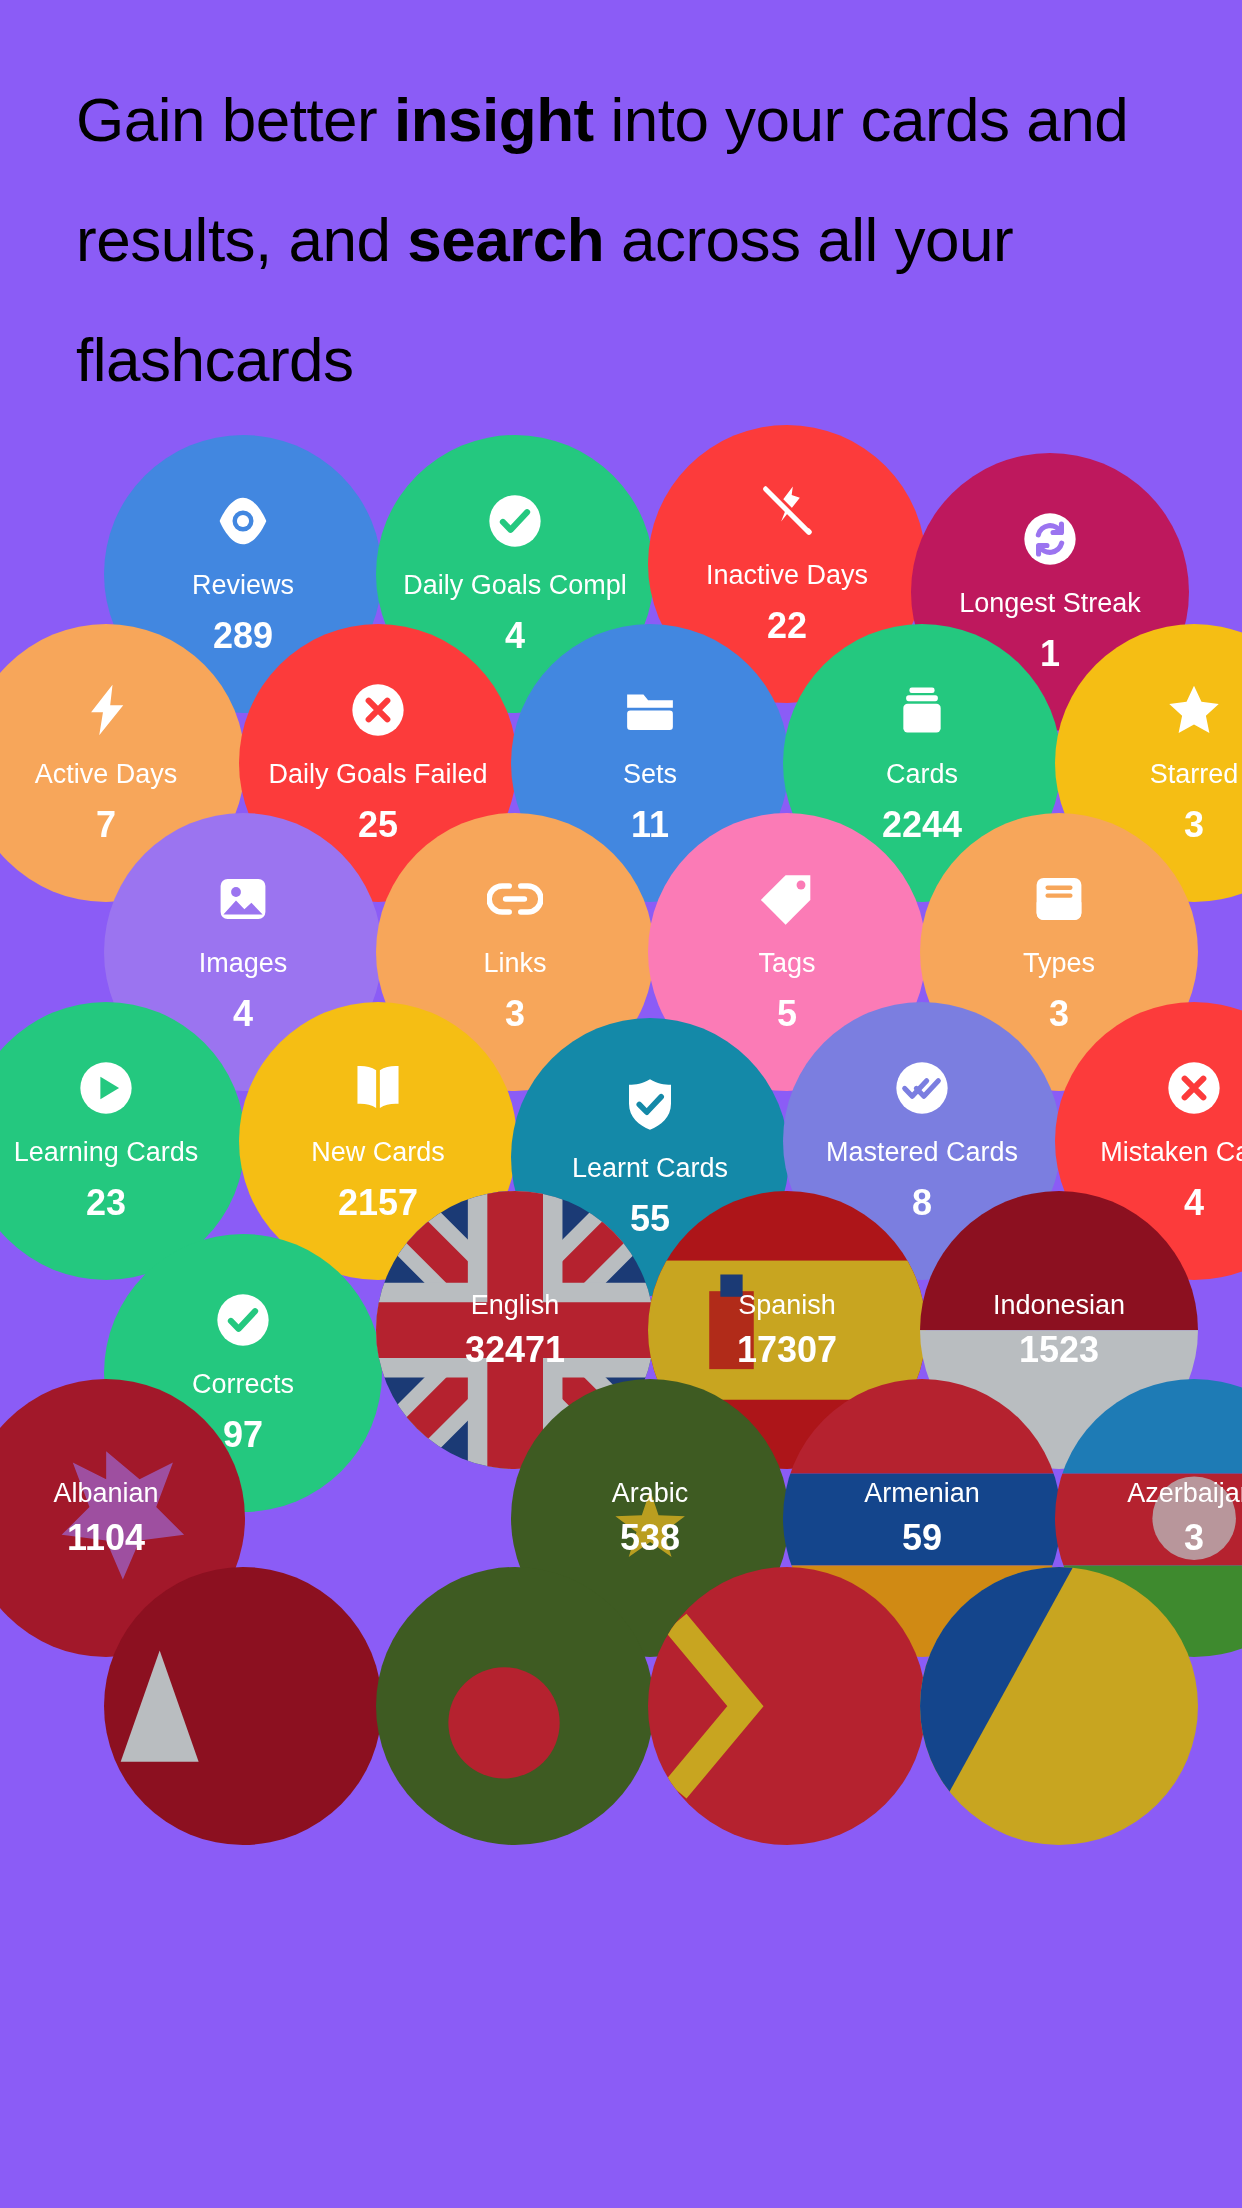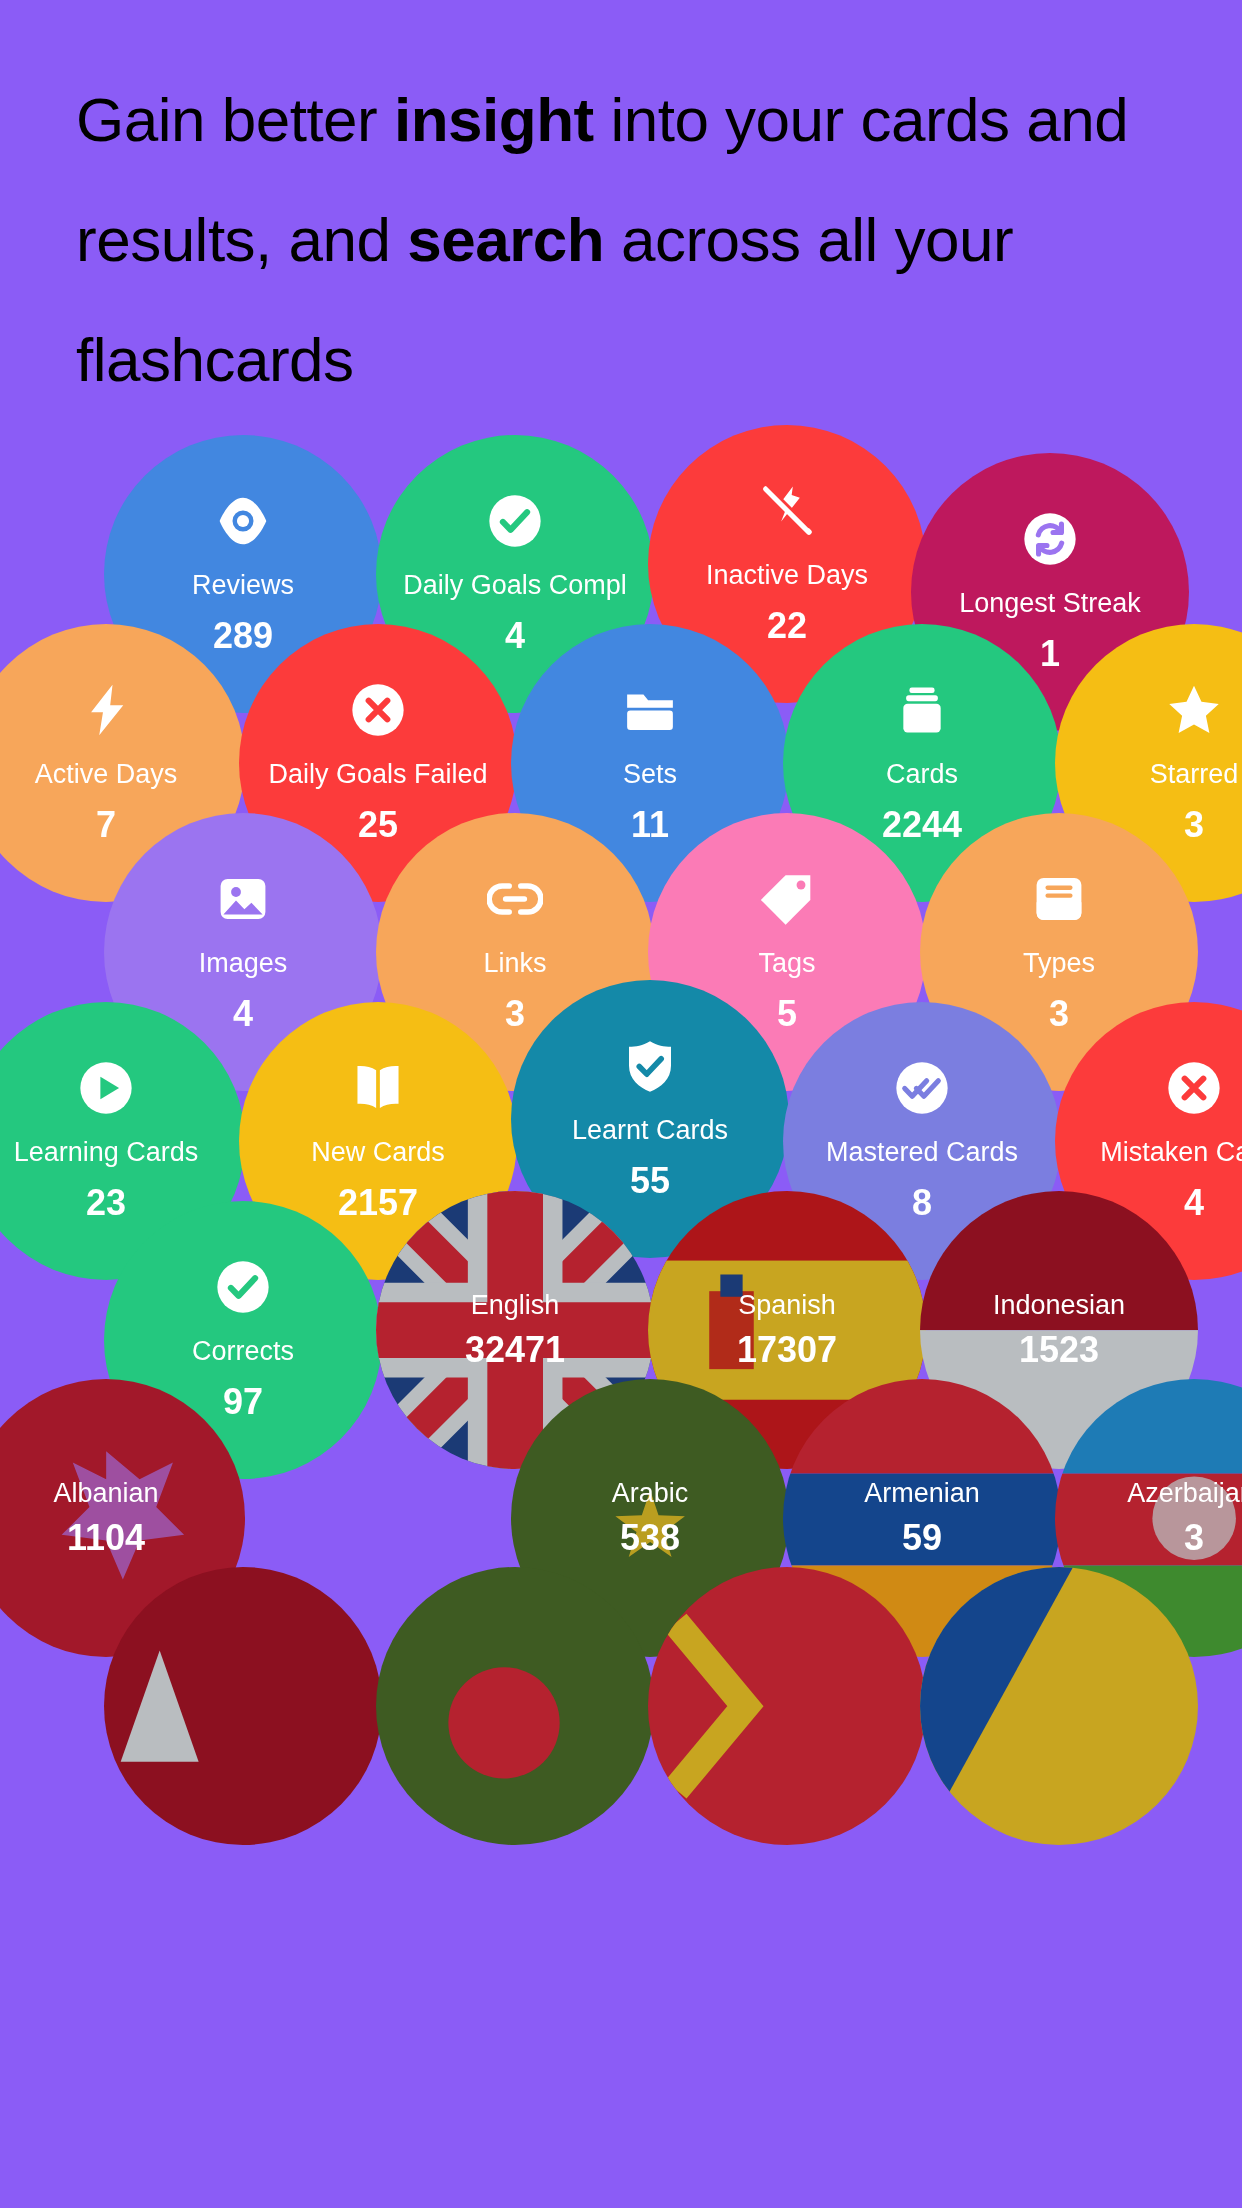--- a/index.html
+++ b/index.html
@@ -279,21 +279,21 @@
           <div class="inner">
             <span class="icon">
               <svg viewBox="0 0 24 24" fill="#fff">
                 <path d="M11.2 4.4C9 2.9 6.2 2.4 3.2 2.6v16.2c3-.2 5.8.3 8 1.8zM12.8 4.4c2.2-1.5 5-2 8-1.8v16.2c-3-.2-5.8.3-8 1.8z"></path>
               </svg>
             </span>
             <span class="label">New Cards</span>
             <span class="value">2157</span>
           </div>
         </div>
-        <div class="bubble" style="width: 278.32px; height: 278.32px; left: 510.84px; top: 620px; background: rgb(20, 137, 168);">
+        <div class="bubble" style="width: 278.32px; height: 278.32px; left: 510.84px; top: 658px; background: rgb(20, 137, 168);">
           <div class="inner">
             <span class="icon">
               <svg viewBox="0 0 24 24">
                 <path d="M12 1.4c3.2 1.9 6 2.4 9 2.4v8.1c0 5.8-4.4 9.4-9 11.1-4.6-1.7-9-5.3-9-11.1V3.8c3 0 5.8-.5 9-2.4z" fill="#fff"></path>
                 <path d="M7.4 12.2l3.2 3.3 6.2-6.6" fill="none" stroke="#1489A8" stroke-width="2.4" stroke-linecap="round" stroke-linejoin="round"></path>
               </svg>
             </span>
             <span class="label">Learnt Cards</span>
             <span class="value">55</span>
           </div>
@@ -318,21 +318,21 @@
                 <circle cx="12" cy="12" r="11" fill="#fff"></circle>
                 <path d="M8 8l8 8M16 8l-8 8" fill="none" stroke="#FC3B3B" stroke-width="2.6" stroke-linecap="round"></path>
               </svg>
             </span>
             <span class="label">Mistaken Cards</span>
             <span class="value">4</span>
           </div>
         </div>
       </div>
       <div class="row" style="top: 0px;">
-        <div class="bubble" style="width: 278.32px; height: 278.32px; left: 103.84px; top: 841px; background: rgb(36, 200, 127);">
+        <div class="bubble" style="width: 278.32px; height: 278.32px; left: 103.84px; top: 874px; background: rgb(36, 200, 127);">
           <div class="inner">
             <span class="icon">
               <svg viewBox="0 0 24 24">
                 <circle cx="12" cy="12" r="11" fill="#fff"></circle>
                 <path d="M6.8 12.4l3.3 3.4 7.1-7.6" fill="none" stroke="#24C87F" stroke-width="2.6" stroke-linecap="round" stroke-linejoin="round"></path>
               </svg>
             </span>
             <span class="label">Corrects</span>
             <span class="value">97</span>
           </div>

